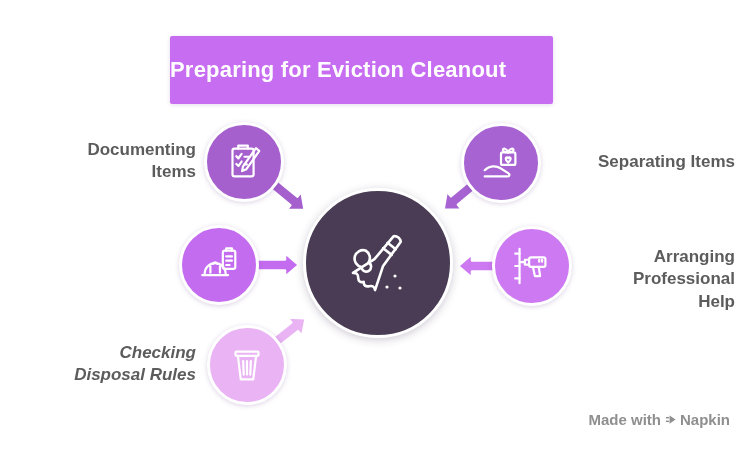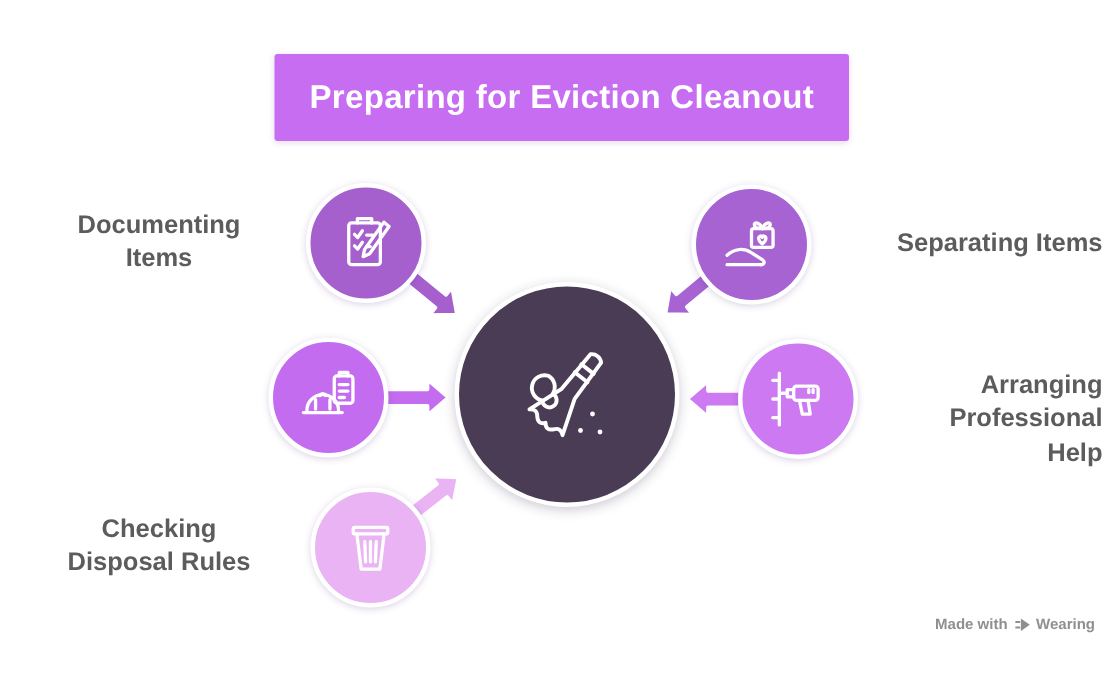--- a/index.html
+++ b/index.html
@@ -2,22 +2,22 @@
 <html><head>
 <meta charset="utf-8">
 <style>
   * { margin: 0; padding: 0; box-sizing: border-box; }
   body { background: #ffffff; font-family: "Liberation Sans", sans-serif; }
   .canvas {
     position: relative; width: 744px; height: 450px;
     background: #ffffff; overflow: hidden;
   }
   .banner {
-    position: absolute; left: 183px; top: 36px; width: 383px; height: 58px;
-    display: flex; align-items: center; justify-content: center;
+    position: absolute; left: 170px; top: 36px; width: 383px; height: 68px;
+    display: flex; align-items: center; 
     border-radius: 2px; box-shadow: 0 1px 4px rgba(120,60,160,0.18);
   }
   .banner h1 {
     color: #ffffff; font-size: 22px; font-weight: bold; letter-spacing: 0.2px;
     white-space: nowrap;
   }
   svg.arrows { position: absolute; left: 0; top: 0; z-index: 1; }
   .hub {
     position: absolute; left: 303px; top: 188px; width: 150px; height: 150px;
     border-radius: 50%; border: 3px solid #ffffff;
@@ -27,36 +27,36 @@
   .node-circle {
     position: absolute; width: 80px; height: 80px; border-radius: 50%;
     border: 3px solid #ffffff; box-shadow: 0 1px 5px rgba(90,50,130,0.22);
     display: flex; align-items: center; justify-content: center; z-index: 2;
   }
   .node-label {
     position: absolute; z-index: 1;
     color: #5c5c5c; font-size: 17px; font-weight: 600; line-height: 1.32;
     white-space: pre-line;
   }
-  .lbl-right { text-align: center; }
+  .lbl-right { text-align: right; }
   .lbl-left  { text-align: right; }
   #lbl-documenting { left: 16px;  top: 139px; width: 180px; }
   #lbl-wearing     { left: 0px;   top: 242px; width: 177px; }
-  #lbl-disposal    { left: 16px;  top: 342px; width: 180px; }
+  #lbl-disposal    { left: 16px;  top: 342px; width: 180px; font-style: italic; }
   #lbl-separating  { left: 560px; top: 151px; width: 175px; }
   #lbl-arranging   { left: 590px; top: 246px; width: 145px; }
   #circ-documenting { left: 204px; top: 122px; }
   #circ-wearing     { left: 179px; top: 225px; }
   #circ-disposal    { left: 207px; top: 325px; }
   #circ-separating  { left: 461px; top: 123px; }
   #circ-arranging   { left: 492px; top: 226px; }
   .watermark {
     position: absolute; right: 14px; top: 411px; z-index: 3;
     display: flex; align-items: center; gap: 4px;
-    color: #8f8f8f; font-size: 10px; font-weight: 600;
+    color: #8f8f8f; font-size: 15px; font-weight: 600;
   }
   .icon-svg { display: block; }
 </style>
 </head>
 <body>
 
 <div class="canvas">
 
   <div class="banner" style="background-color: rgb(199, 109, 242);">
     <h1>Preparing for Eviction Cleanout</h1>
@@ -169,16 +169,16 @@
     </svg>
   </div>
 
   <div class="watermark">
     <span>Made with</span>
     <svg width="11" height="11" viewBox="0 0 12 12">
       <line x1="1" y1="4" x2="4.5" y2="4" stroke="#8f8f8f" stroke-width="1.6"></line>
       <line x1="1" y1="8" x2="4.5" y2="8" stroke="#8f8f8f" stroke-width="1.6"></line>
       <path d="M 5,1.5 L 11.5,6 L 5,10.5 Z" fill="#8f8f8f"></path>
     </svg>
-    <span>Wearing</span>
+    <span>Napkin</span>
   </div>
 
 </div>
 
 </body></html>

